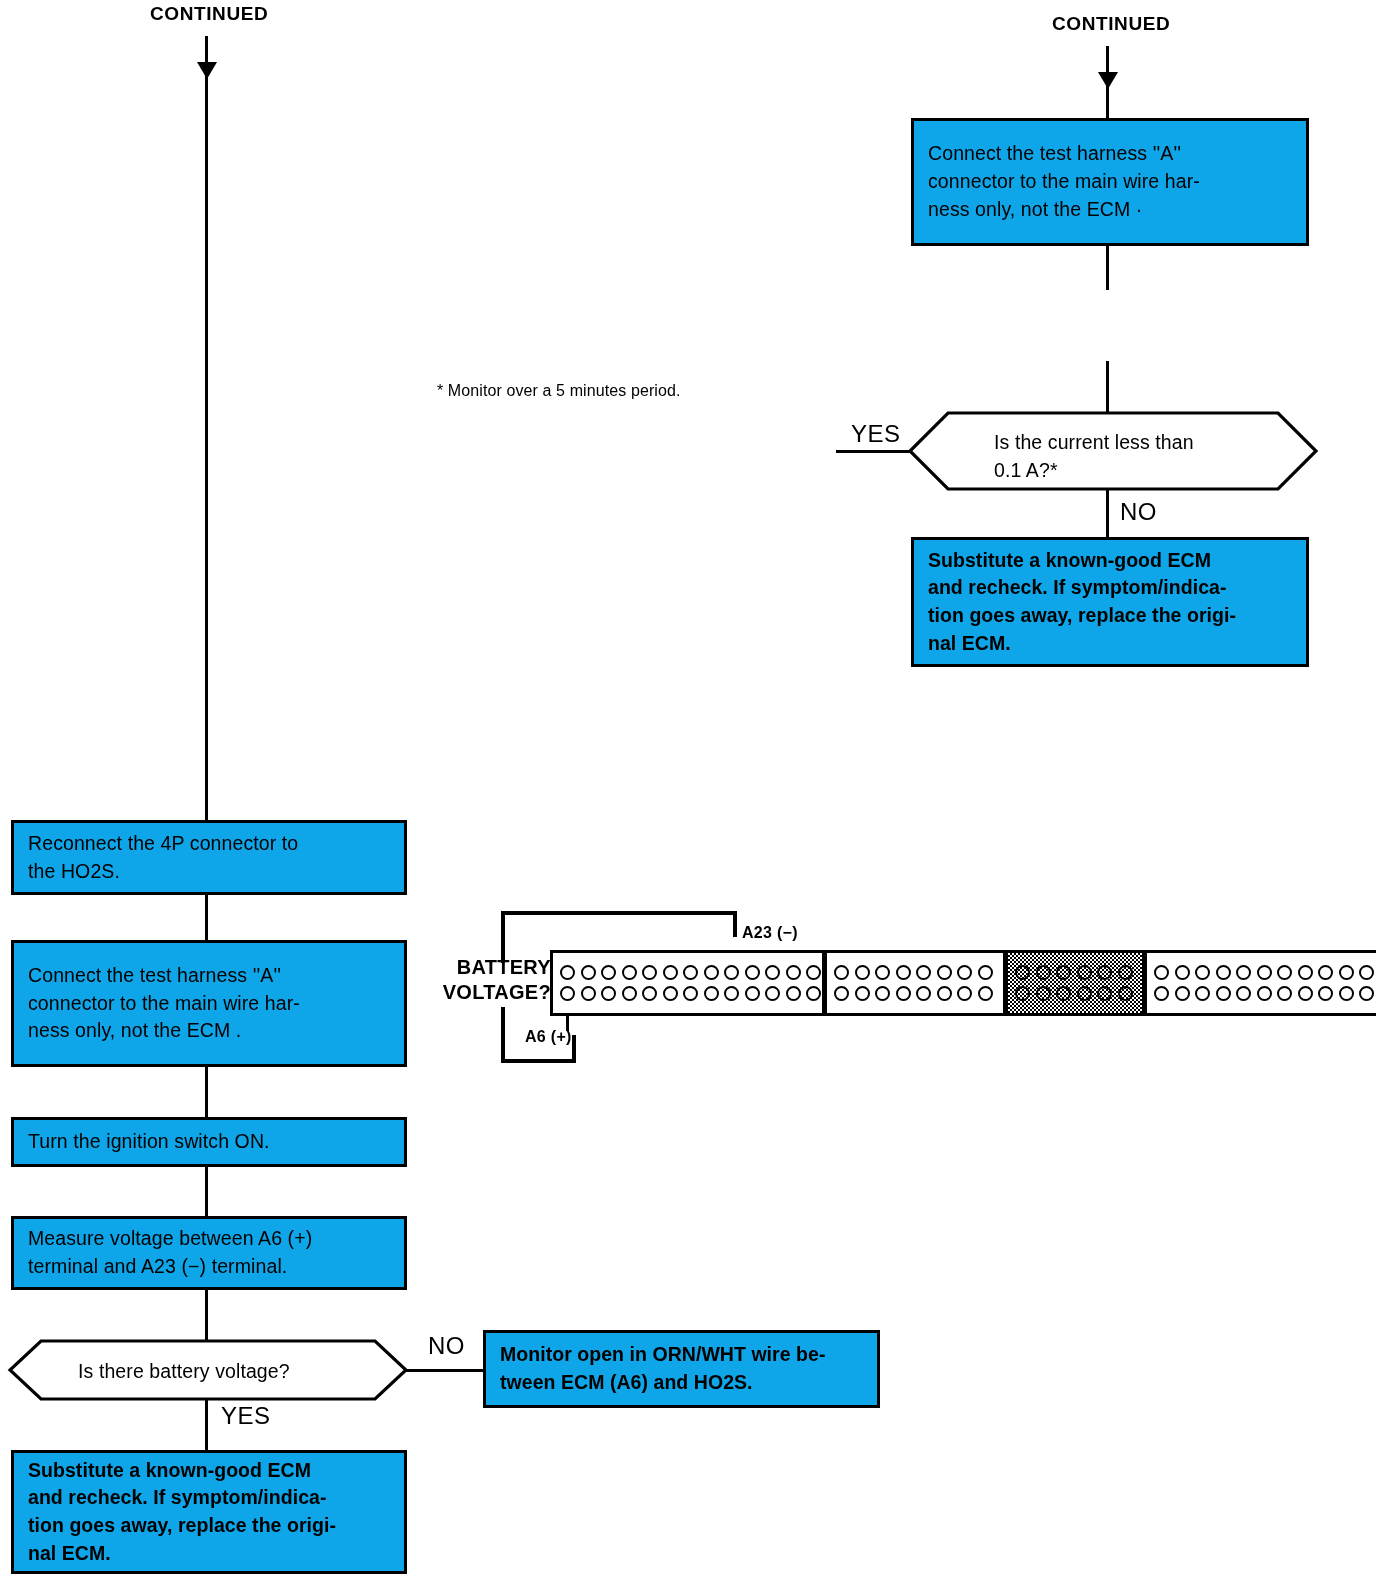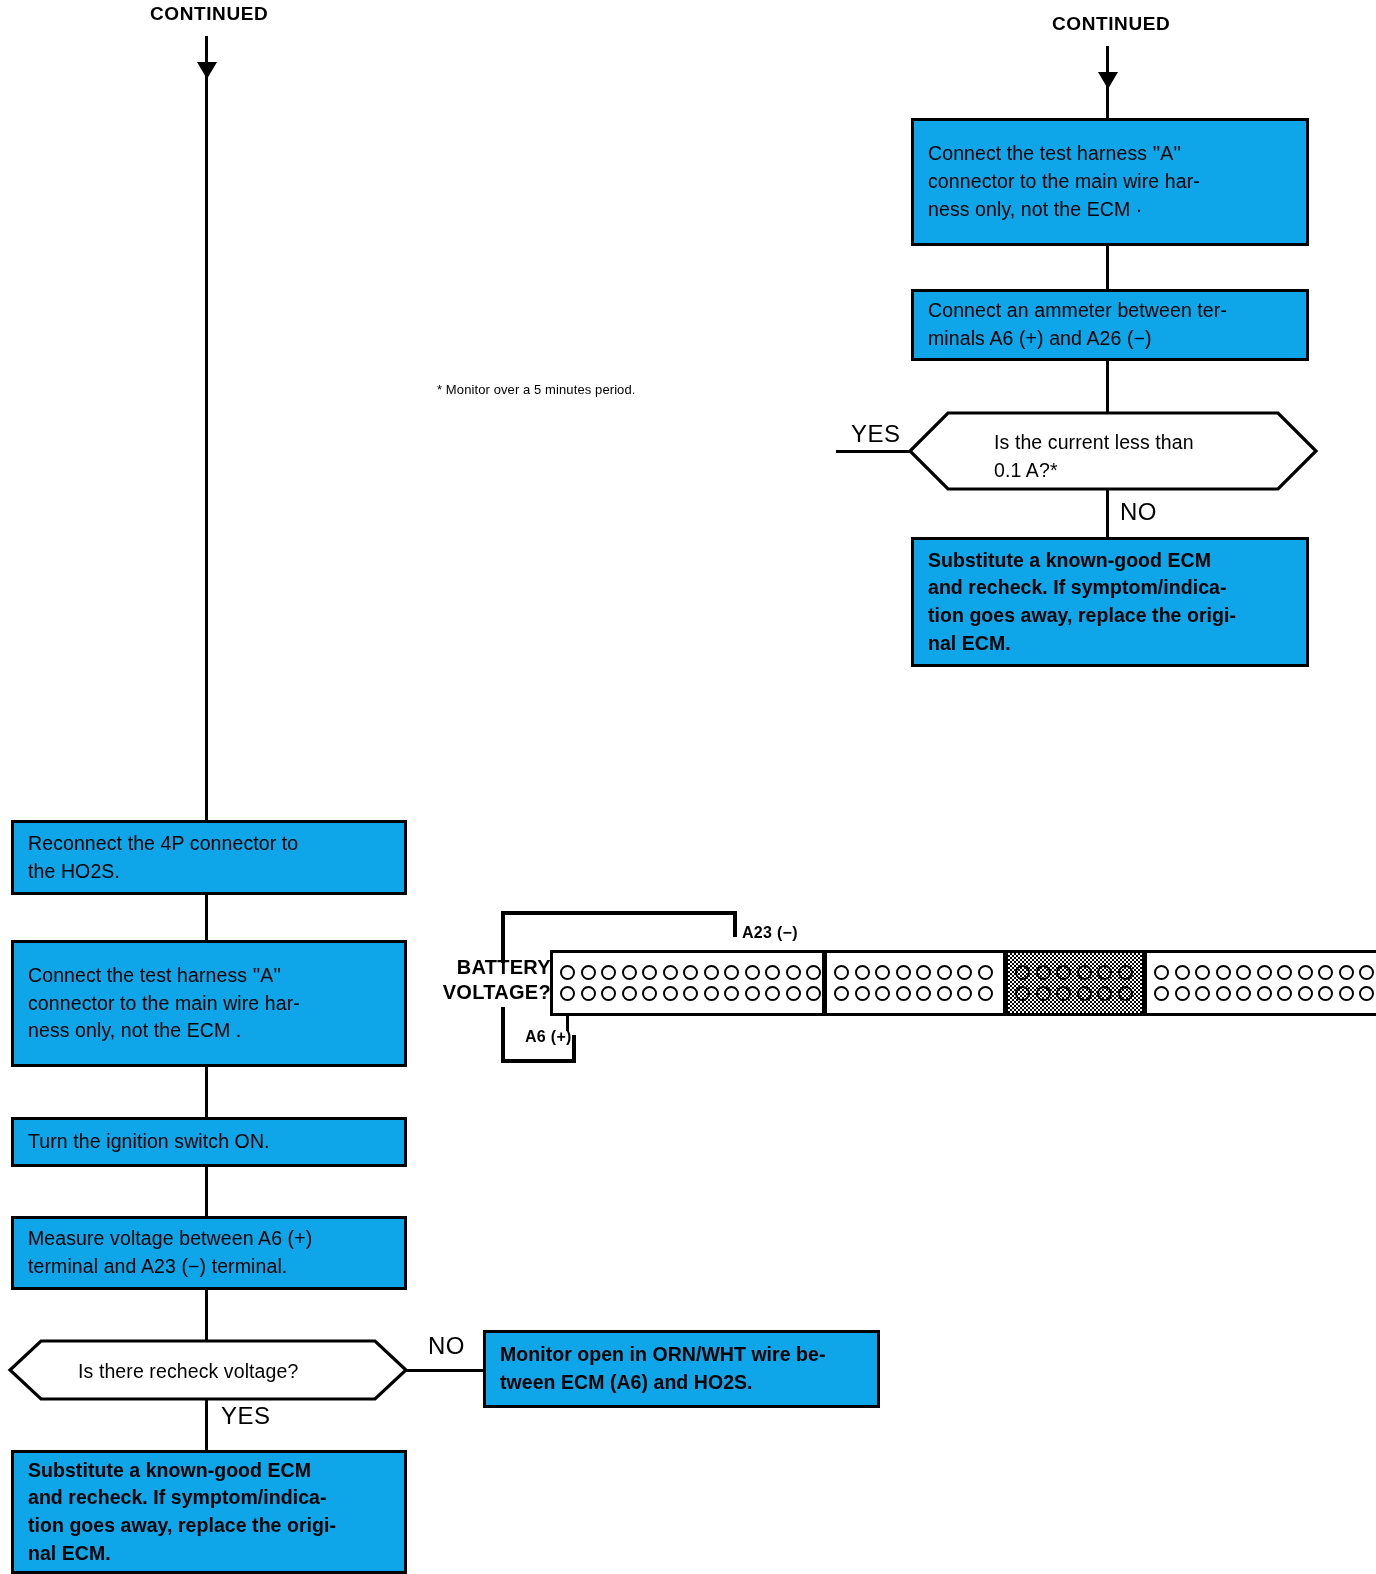--- a/index.html
+++ b/index.html
@@ -60,21 +60,21 @@
   .branchlbl{
     position:absolute;
     font-size:24px;
     letter-spacing:0.5px;
     white-space:nowrap;
   }
 
   
   .note{
     position:absolute;
-    font-size:13px;
+    font-size:16px;
     white-space:nowrap;
     letter-spacing:0.1px;
   }
 
   
   .hex{position:absolute;}
   .hex svg{display:block;overflow:visible;}
   .hex .hextext{
     position:absolute;
     font-size:19.5px;
@@ -146,24 +146,20 @@
   <div class="vline" style="left:1106px;top:46px;height:74px;"></div>
   <div class="arrowhead" style="left:1097.5px;top:72px;"></div>
 
   <div class="pbox" style="left:911px;top:118px;width:398px;height:128px;">
     <span class="txt">Connect the test harness ''A''
 connector to the main wire har-
 ness only, not the ECM ·</span>
   </div>
   <div class="vline" style="left:1106px;top:246px;height:44px;"></div>
 
-  <div class="pbox" style="left:911px;top:289px;width:398px;height:72px;">
-    <span class="txt">Connect an ammeter between ter-
-minals A6 (+) and A26 (−)</span>
-  </div>
   <div class="vline" style="left:1106px;top:361px;height:52px;"></div>
 
   <div class="hex" style="left:908px;top:411px;width:410px;height:104px;">
     <svg width="410" height="80" viewBox="0 0 410 80">
       <polygon points="40,2 370,2 408,40 370,78 40,78 2,40" fill="#ffffff" stroke="#000000" stroke-width="3.2"></polygon>
     </svg>
     <div class="hextext" style="left:86px;top:17px;">Is the current less than
 0.1 A?*</div>
   </div>
 
@@ -204,21 +200,21 @@
   <div class="pbox" style="left:11px;top:1216px;width:396px;height:74px;">
     <span class="txt">Measure voltage between A6 (+)
 terminal and A23 (−) terminal.</span>
   </div>
   <div class="vline" style="left:205px;top:1290px;height:50px;"></div>
 
   <div class="hex" style="left:8px;top:1339px;width:400px;height:62px;">
     <svg width="400" height="62" viewBox="0 0 400 62">
       <polygon points="33,2 367,2 398,31 367,60 33,60 2,31" fill="#ffffff" stroke="#000000" stroke-width="3.2"></polygon>
     </svg>
-    <div class="hextext" style="left:70px;top:18px;">Is there recheck voltage?</div>
+    <div class="hextext" style="left:70px;top:18px;">Is there battery voltage?</div>
   </div>
 
   <div class="hline" style="left:404px;top:1368.5px;width:80px;"></div>
   <div class="branchlbl" style="left:428px;top:1332px;">NO</div>
 
   <div class="pbox bold" style="left:483px;top:1330px;width:397px;height:78px;">
     <span class="txt">Monitor open in ORN/WHT wire be-
 tween ECM (A6) and HO2S.</span>
   </div>
 

